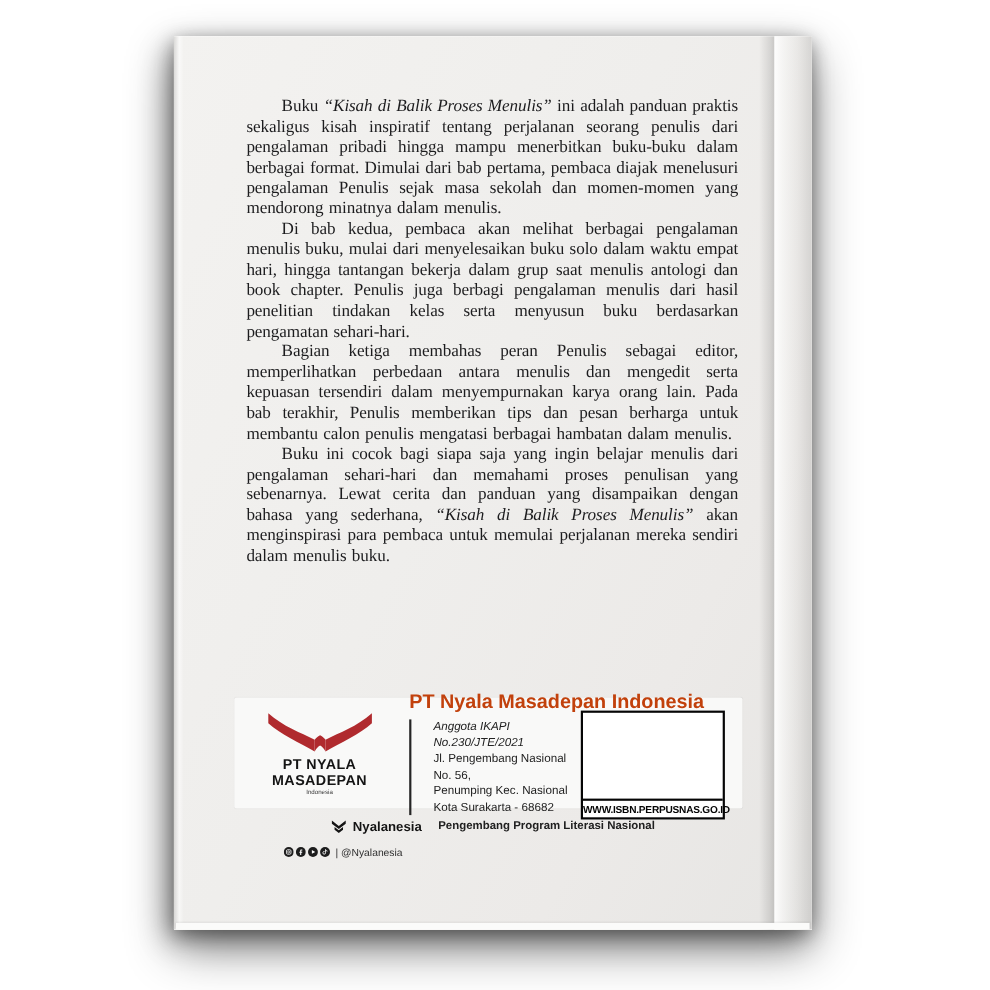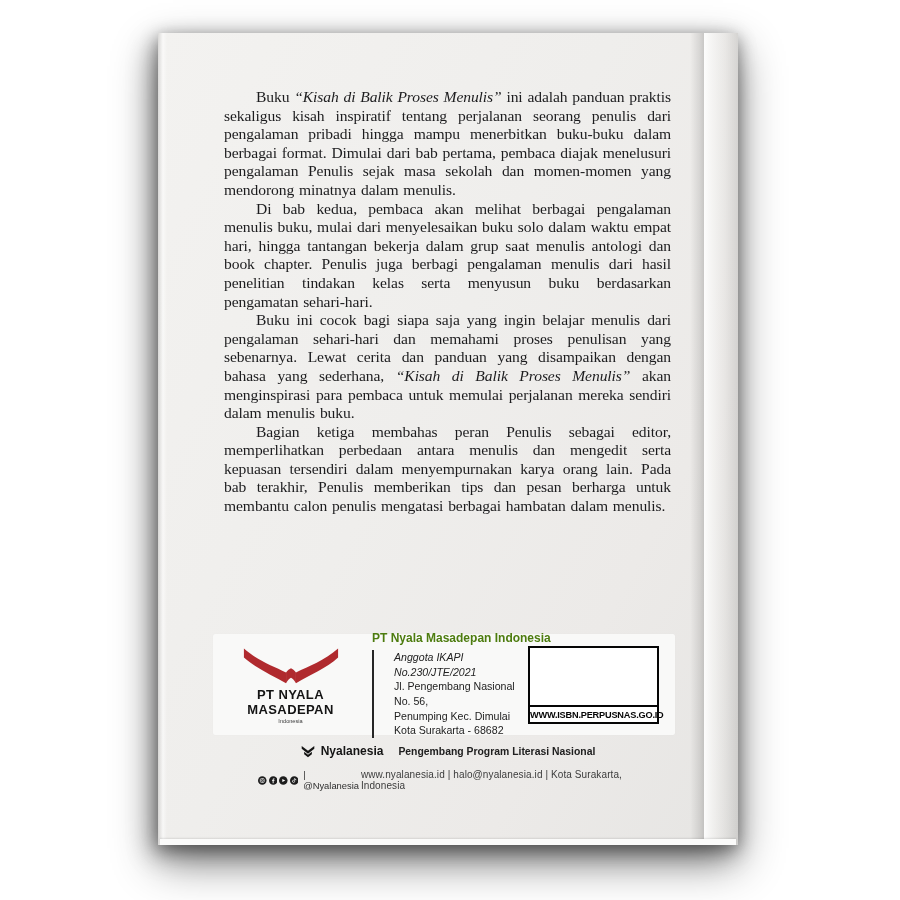--- a/index.html
+++ b/index.html
@@ -45,25 +45,25 @@
   .publisher-card{
     position:absolute;left:55px;top:601px;width:462px;height:101px;
     background:#f9f9f8;border-radius:2px;display:flex;align-items:center;
     box-shadow:0 0 1px rgba(0,0,0,0.06);
   }
   .logo-block{width:155px;text-align:center;flex:none;}
   .logo-mark{display:block;margin:0 auto 3px;}
   .logo-wordmark{font-size:13px;font-weight:bold;color:#141414;letter-spacing:0.4px;}
   .logo-subtext{font-size:5.6px;color:#3a3a3a;margin-top:1px;}
   .pub-info{margin-left:4px;flex:none;width:160px;}
-  .pub-name{font-size:12px;font-weight:bold;color:#4d7c0f;margin:0 0 5px;white-space:nowrap;}
+  .pub-name{font-size:18px;font-weight:bold;color:#c2410c;margin:0 0 5px;white-space:nowrap;}
   .pub-address{border-left:2px solid #262626;padding-left:20px;font-size:10.6px;line-height:14.6px;color:#222;}
   .pub-membership{font-style:italic;}
   .isbn-box{
-    position:absolute;right:16px;top:12px;width:131px;height:78px;
+    position:absolute;right:16px;top:12px;width:131px;height:99px;
     border:2.5px solid #050505;background:#ffffff;display:flex;flex-direction:column;box-sizing:border-box;
   }
   .isbn-space{flex:1;}
   .isbn-label{
     border-top:2px solid #050505;font-size:9.2px;font-weight:bold;color:#050505;
     text-align:center;padding:2.5px 0;letter-spacing:-0.2px;white-space:nowrap;
   }
 
   
   .footer-brand{
@@ -90,40 +90,40 @@
   <div class="book">
 
     <div class="page-edge-left"></div>
     <div class="spine-crease"></div>
     <div class="spine-right"></div>
     <div class="page-edge-bottom"></div>
 
     <div class="synopsis">
       <p><span>Buku </span><em>“Kisah di Balik Proses Menulis”</em><span> ini adalah panduan praktis sekaligus kisah inspiratif tentang perjalanan seorang penulis dari pengalaman pribadi hingga mampu menerbitkan buku-buku dalam berbagai format. Dimulai dari bab pertama, pembaca diajak menelusuri pengalaman Penulis sejak masa sekolah dan momen-momen yang mendorong minatnya dalam menulis.</span></p>
       <p><span>Di bab kedua, pembaca akan melihat berbagai pengalaman menulis buku, mulai dari menyelesaikan buku solo dalam waktu empat hari, hingga tantangan bekerja dalam grup saat menulis antologi dan book chapter. Penulis juga berbagi pengalaman menulis dari hasil penelitian tindakan kelas serta menyusun buku berdasarkan pengamatan sehari-hari.</span></p>
+      <p><span>Bagian ketiga membahas peran Penulis sebagai editor, memperlihatkan perbedaan antara menulis dan mengedit serta kepuasan tersendiri dalam menyempurnakan karya orang lain. Pada bab terakhir, Penulis memberikan tips dan pesan berharga untuk membantu calon penulis mengatasi berbagai hambatan dalam menulis.</span></p>
       <p><span>Buku ini cocok bagi siapa saja yang ingin belajar menulis dari pengalaman sehari-hari dan memahami proses penulisan yang sebenarnya. Lewat cerita dan panduan yang disampaikan dengan bahasa yang sederhana, </span><em>“Kisah di Balik Proses Menulis”</em><span> akan menginspirasi para pembaca untuk memulai perjalanan mereka sendiri dalam menulis buku.</span></p>
-      <p><span>Bagian ketiga membahas peran Penulis sebagai editor, memperlihatkan perbedaan antara menulis dan mengedit serta kepuasan tersendiri dalam menyempurnakan karya orang lain. Pada bab terakhir, Penulis memberikan tips dan pesan berharga untuk membantu calon penulis mengatasi berbagai hambatan dalam menulis.</span></p>
     </div>
 
     <div class="publisher-card">
       <div class="logo-block">
         <svg class="logo-mark" width="100" height="38" viewBox="0 0 120 46">
           <path d="M3,3 C20,18 38,24 54,32 L54,45 C38,36 16,26 3,14 Z" fill="#b02a2e"></path>
           <path d="M117,3 C100,18 82,24 66,32 L66,45 C82,36 104,26 117,14 Z" fill="#b02a2e"></path>
           <path d="M54,32 C56,29.5 58,28 60,27 C62,28 64,29.5 66,32 L66,45 C63.5,41 62,39.5 60,38.5 C58,39.5 56.5,41 54,45 Z" fill="#b02a2e"></path>
         </svg>
         <div class="logo-wordmark">PT NYALA MASADEPAN</div>
         <div class="logo-subtext">Indonesia</div>
       </div>
       <div class="pub-info">
         <p class="pub-name">PT Nyala Masadepan Indonesia</p>
         <div class="pub-address">
           <div class="pub-membership">Anggota IKAPI No.230/JTE/2021</div>
           <div>Jl. Pengembang Nasional No. 56,</div>
-          <div>Penumping Kec. Dimulai</div>
+          <div>Penumping Kec. Nasional</div>
           <div>Kota Surakarta - 68682</div>
         </div>
       </div>
       <div class="isbn-box">
         <div class="isbn-space"></div>
         <div class="isbn-label">WWW.ISBN.PERPUSNAS.GO.ID</div>
       </div>
     </div>
 
     <div class="footer-brand">
@@ -149,17 +149,16 @@
         <svg width="9" height="9" viewBox="0 0 10 10">
           <circle cx="5" cy="5" r="5" fill="#1d1d1d"></circle>
           <path d="M3.9,3.1 L7.3,5 L3.9,6.9 Z" fill="#fff"></path>
         </svg>
         <svg width="9" height="9" viewBox="0 0 10 10">
           <circle cx="5" cy="5" r="5" fill="#1d1d1d"></circle>
           <path d="M5.5,2.4 L5.5,5.9 A1.35,1.35 0 1 1 4.5,4.6 M5.5,2.6 C5.7,3.5 6.4,4.1 7.4,4.2" stroke="#fff" stroke-width="0.85" fill="none"></path>
         </svg>
         <span class="social-handle">| @Nyalanesia</span>
       </div>
-      <div class="contact-line">www.nyalanesia.id | halo@nyalanesia.id | Kota Surakarta, Indonesia</div>
     </div>
 
   </div>
 </div>
 
 </body></html>

